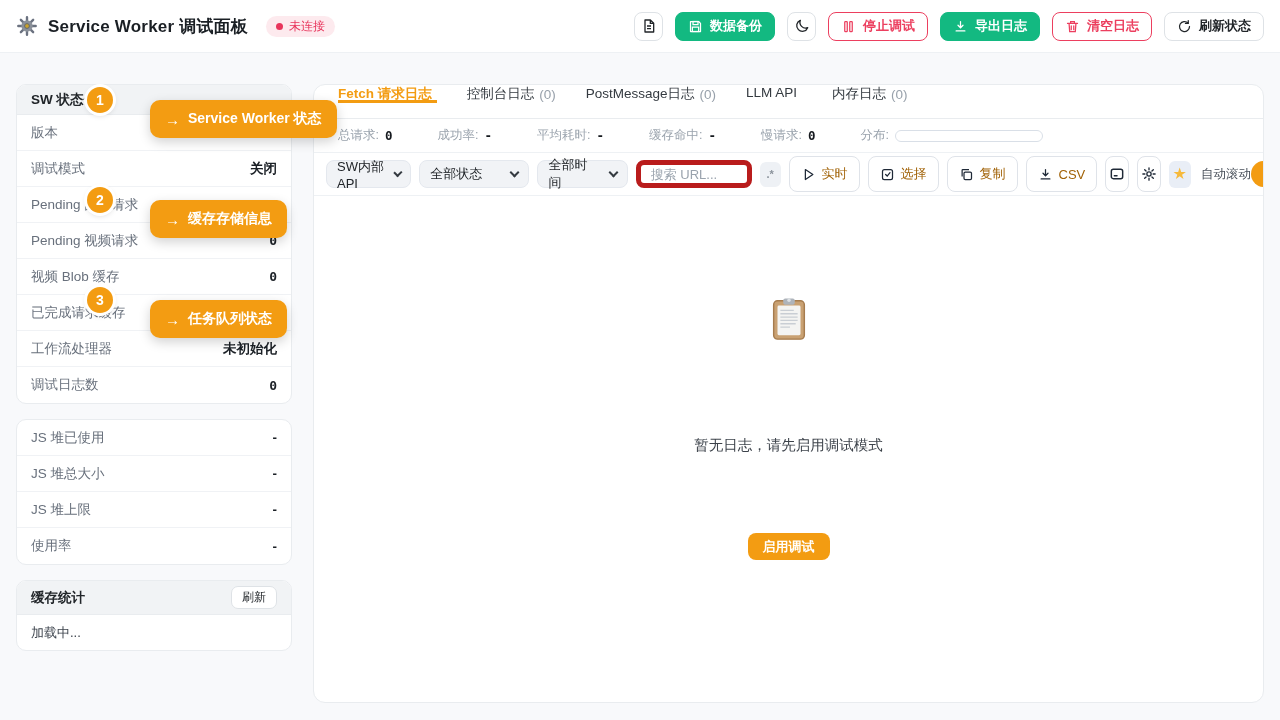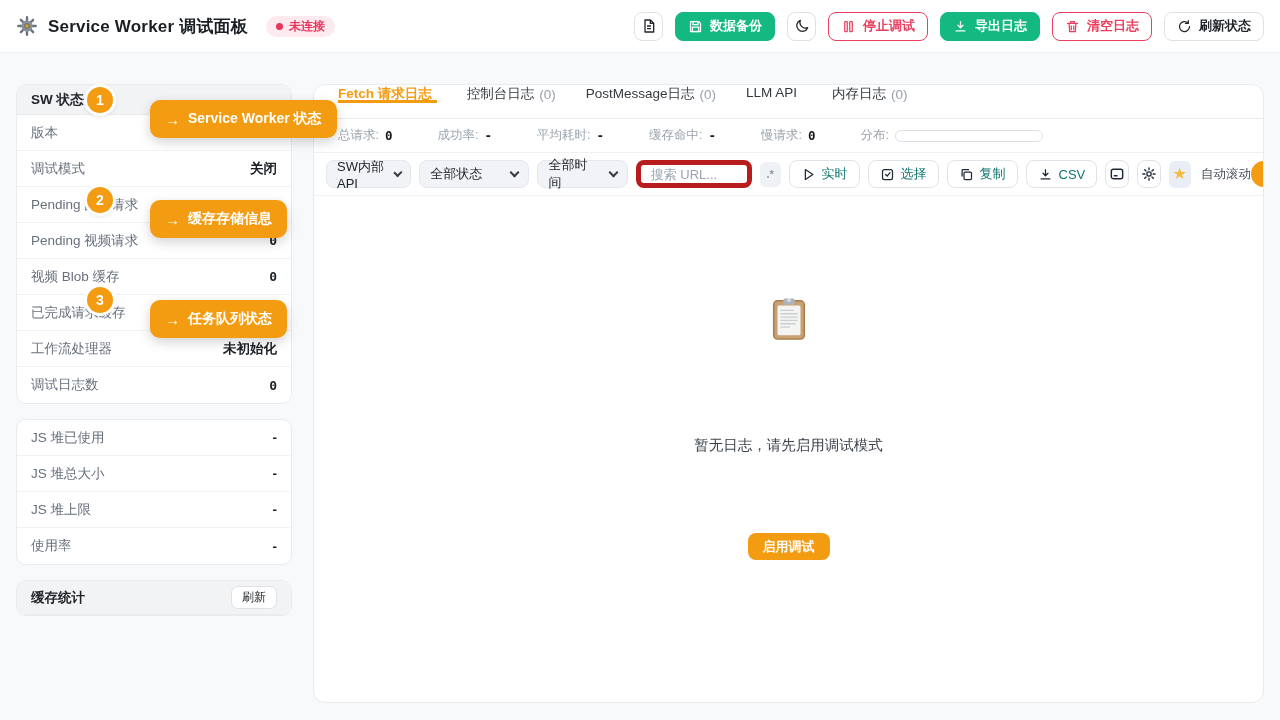--- a/index.html
+++ b/index.html
@@ -5,21 +5,21 @@
   * { margin:0; padding:0; box-sizing:border-box; }
   html,body { width:1280px; height:720px; overflow:hidden; }
   body { font-family:"Liberation Sans","DejaVu Sans",sans-serif; background:#f8f9fb; color:#212529; position:relative; }
 
   
   .topbar { position:absolute; left:0; top:0; width:1280px; height:53px; background:#ffffff;
             border-bottom:1px solid #eef1f4; display:flex; align-items:center; padding:0 16px; }
   .logo { width:22px; height:22px; margin-right:10px; }
   .app-title { font-size:17px; font-weight:700; color:#1a1f24; letter-spacing:.2px; }
   .conn-badge { margin-left:18px; height:21px; display:flex; align-items:center; gap:6px;
-                background:#fdeaee; color:#e8355c; font-size:12px; font-weight:700;
+                background:#fdeaee; color:#e8355c; font-size:12px; font-weight:400;
                 border-radius:11px; padding:0 10px; }
   .conn-dot { width:7px; height:7px; border-radius:50%; background:#e8355c; }
   .topbar-actions { margin-left:auto; display:flex; align-items:center; gap:12px; }
   .tbtn { height:29px; display:flex; align-items:center; gap:7px; border-radius:8px; font-size:13px;
           font-weight:700; padding:0 12px; cursor:pointer; background:#fff; border:1px solid #dee2e6;
           color:#212529; white-space:nowrap; }
   .tbtn.icon-only { width:29px; padding:0; justify-content:center; }
   .tbtn.green { background:#13b981; border-color:#13b981; color:#fff; }
   .tbtn.rose { background:#fff; border:1.5px solid #ec3f5f; color:#ec3f5f; }
   .ic { width:15px; height:15px; display:block; }
@@ -70,22 +70,22 @@
   .sel { height:28px; background:#f1f3f6; border:1px solid #e4e8ee; border-radius:8px; display:flex;
          align-items:center; justify-content:space-between; padding:0 10px; font-size:13px; color:#212529;
          cursor:pointer; }
   .sel-cara { width:7px; height:7px; border-right:2px solid #343a40; border-bottom:2px solid #343a40;
               transform:rotate(45deg); margin-left:10px; margin-top:-4px; }
   .search-input { height:28px; width:116px; border:5px solid #b91c1c; border-radius:8px; padding:0 10px;
                   font-size:13px; color:#212529; font-family:"Liberation Sans",sans-serif; outline:none; }
   .search-input::placeholder { color:#9aa3ad; }
   .regex-btn { width:25px; height:25px; background:#eef1f5; border:none; border-radius:6px; color:#8a929b;
                font-size:11px; font-weight:700; cursor:pointer; }
-  .wbtn { height:28px; background:#fff; border:1px solid #dfe3e9; border-radius:8px; display:flex;
-          align-items:center; gap:6px; padding:0 11px; font-size:13px; color:#0f766e; cursor:pointer;
+  .wbtn { height:36px; background:#fff; border:1px solid #dfe3e9; border-radius:8px; display:flex;
+          align-items:center; gap:6px; padding:0 11px; font-size:13px; color:#a16207; cursor:pointer;
           white-space:nowrap; }
   .wbtn.square { width:28px; padding:0; justify-content:center; }
   .star-btn { width:27px; height:27px; background:#e9eef6; border:none; border-radius:6px;
               color:#f6b93b; font-size:16px; cursor:pointer; line-height:1; }
   .autoscroll { font-size:12.5px; color:#49505a; margin-left:2px; white-space:nowrap; }
   .clip-circle { position:absolute; right:-14px; top:8px; width:26px; height:26px; border-radius:50%;
                  background:#f39c12; z-index:5; }
 
   .logarea { height:508px; display:flex; flex-direction:column; align-items:center;gap:48px; }
   .empty-icon { margin-top:100px; }
@@ -217,20 +217,21 @@
       <span class="row-label">使用率</span>
       <span class="row-value">-</span>
     </div>
   </div>
 
   <div class="card">
     <div class="card-head tall">
       <span class="card-title">缓存统计</span>
       <button class="mini-btn">刷新</button>
     </div>
+    <div class="loading-row">加载中...</div>
   </div>
 </div>
 
 <div class="tour-badge" style="left:87px; top:87px;">
   <span>1</span>
 </div>
 <div class="tour-tip" style="left:150px; top:100px;">
   <span class="tour-arrow">→</span>
   <span>Service Worker 状态</span>
 </div>

